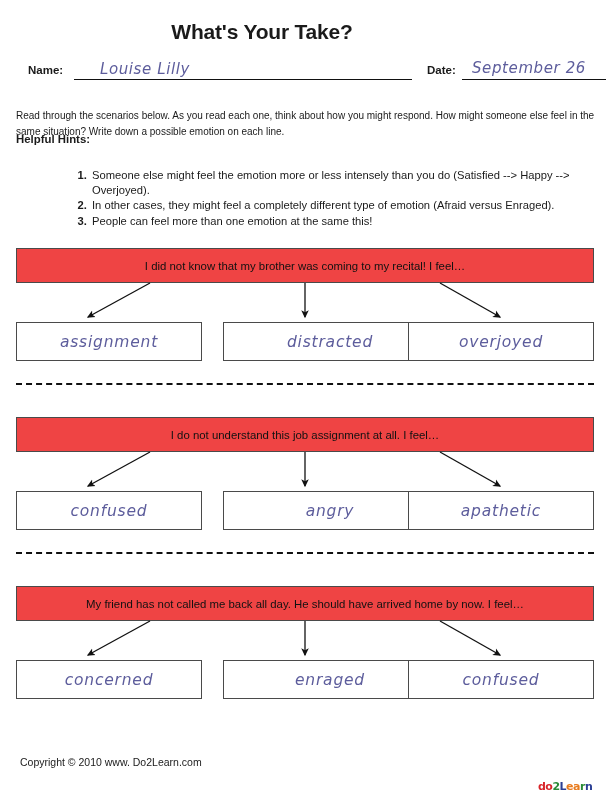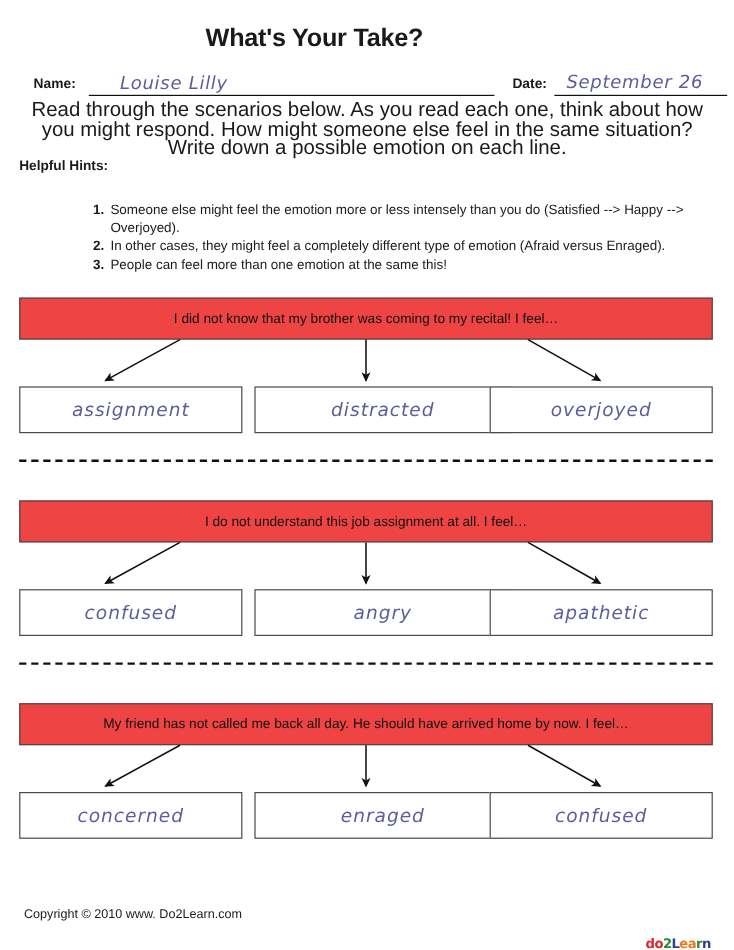--- a/index.html
+++ b/index.html
@@ -69,26 +69,25 @@
     letter-spacing: 0.6px;
     white-space: nowrap;
   }
   .hand-name { left: 72px; top: 2px; }
   .hand-date { left: 444px; top: 1px; }
 
   
   .instructions {
     position: absolute;
     left: 16px;
-    top: 84px;
+    top: 108px;
     width: 580px;
-    font-size: 17px;
+    font-size: 10px;
     line-height: 15.5px;
     color: #1a1a1a;
-    text-align: center;
   }
   .hints-title {
     position: absolute;
     left: 16px;
     top: 133px;
     font-size: 11.4px;
     font-weight: bold;
     color: #1a1a1a;
   }
   .hints {
@@ -139,21 +138,21 @@
     top: 74px;
     height: 39px;
     box-sizing: border-box;
     border: 1.4px solid #4a4a4a;
     background: #fff;
     display: flex;
     align-items: center;
     justify-content: center;
   }
   .answer-box.col-0 { left: 16px;  width: 186px; }
-  .answer-box.col-1 { left: 212px; width: 214px; }
+  .answer-box.col-1 { left: 223px; width: 214px; }
   .answer-box.col-2 { left: 408px; width: 186px; }
 
   .answer-text {
     font-family: "DejaVu Sans", sans-serif;
     font-style: italic;
     font-size: 15.5px;
     letter-spacing: 0.8px;
     color: #5d5d9c;
     white-space: nowrap;
   }

